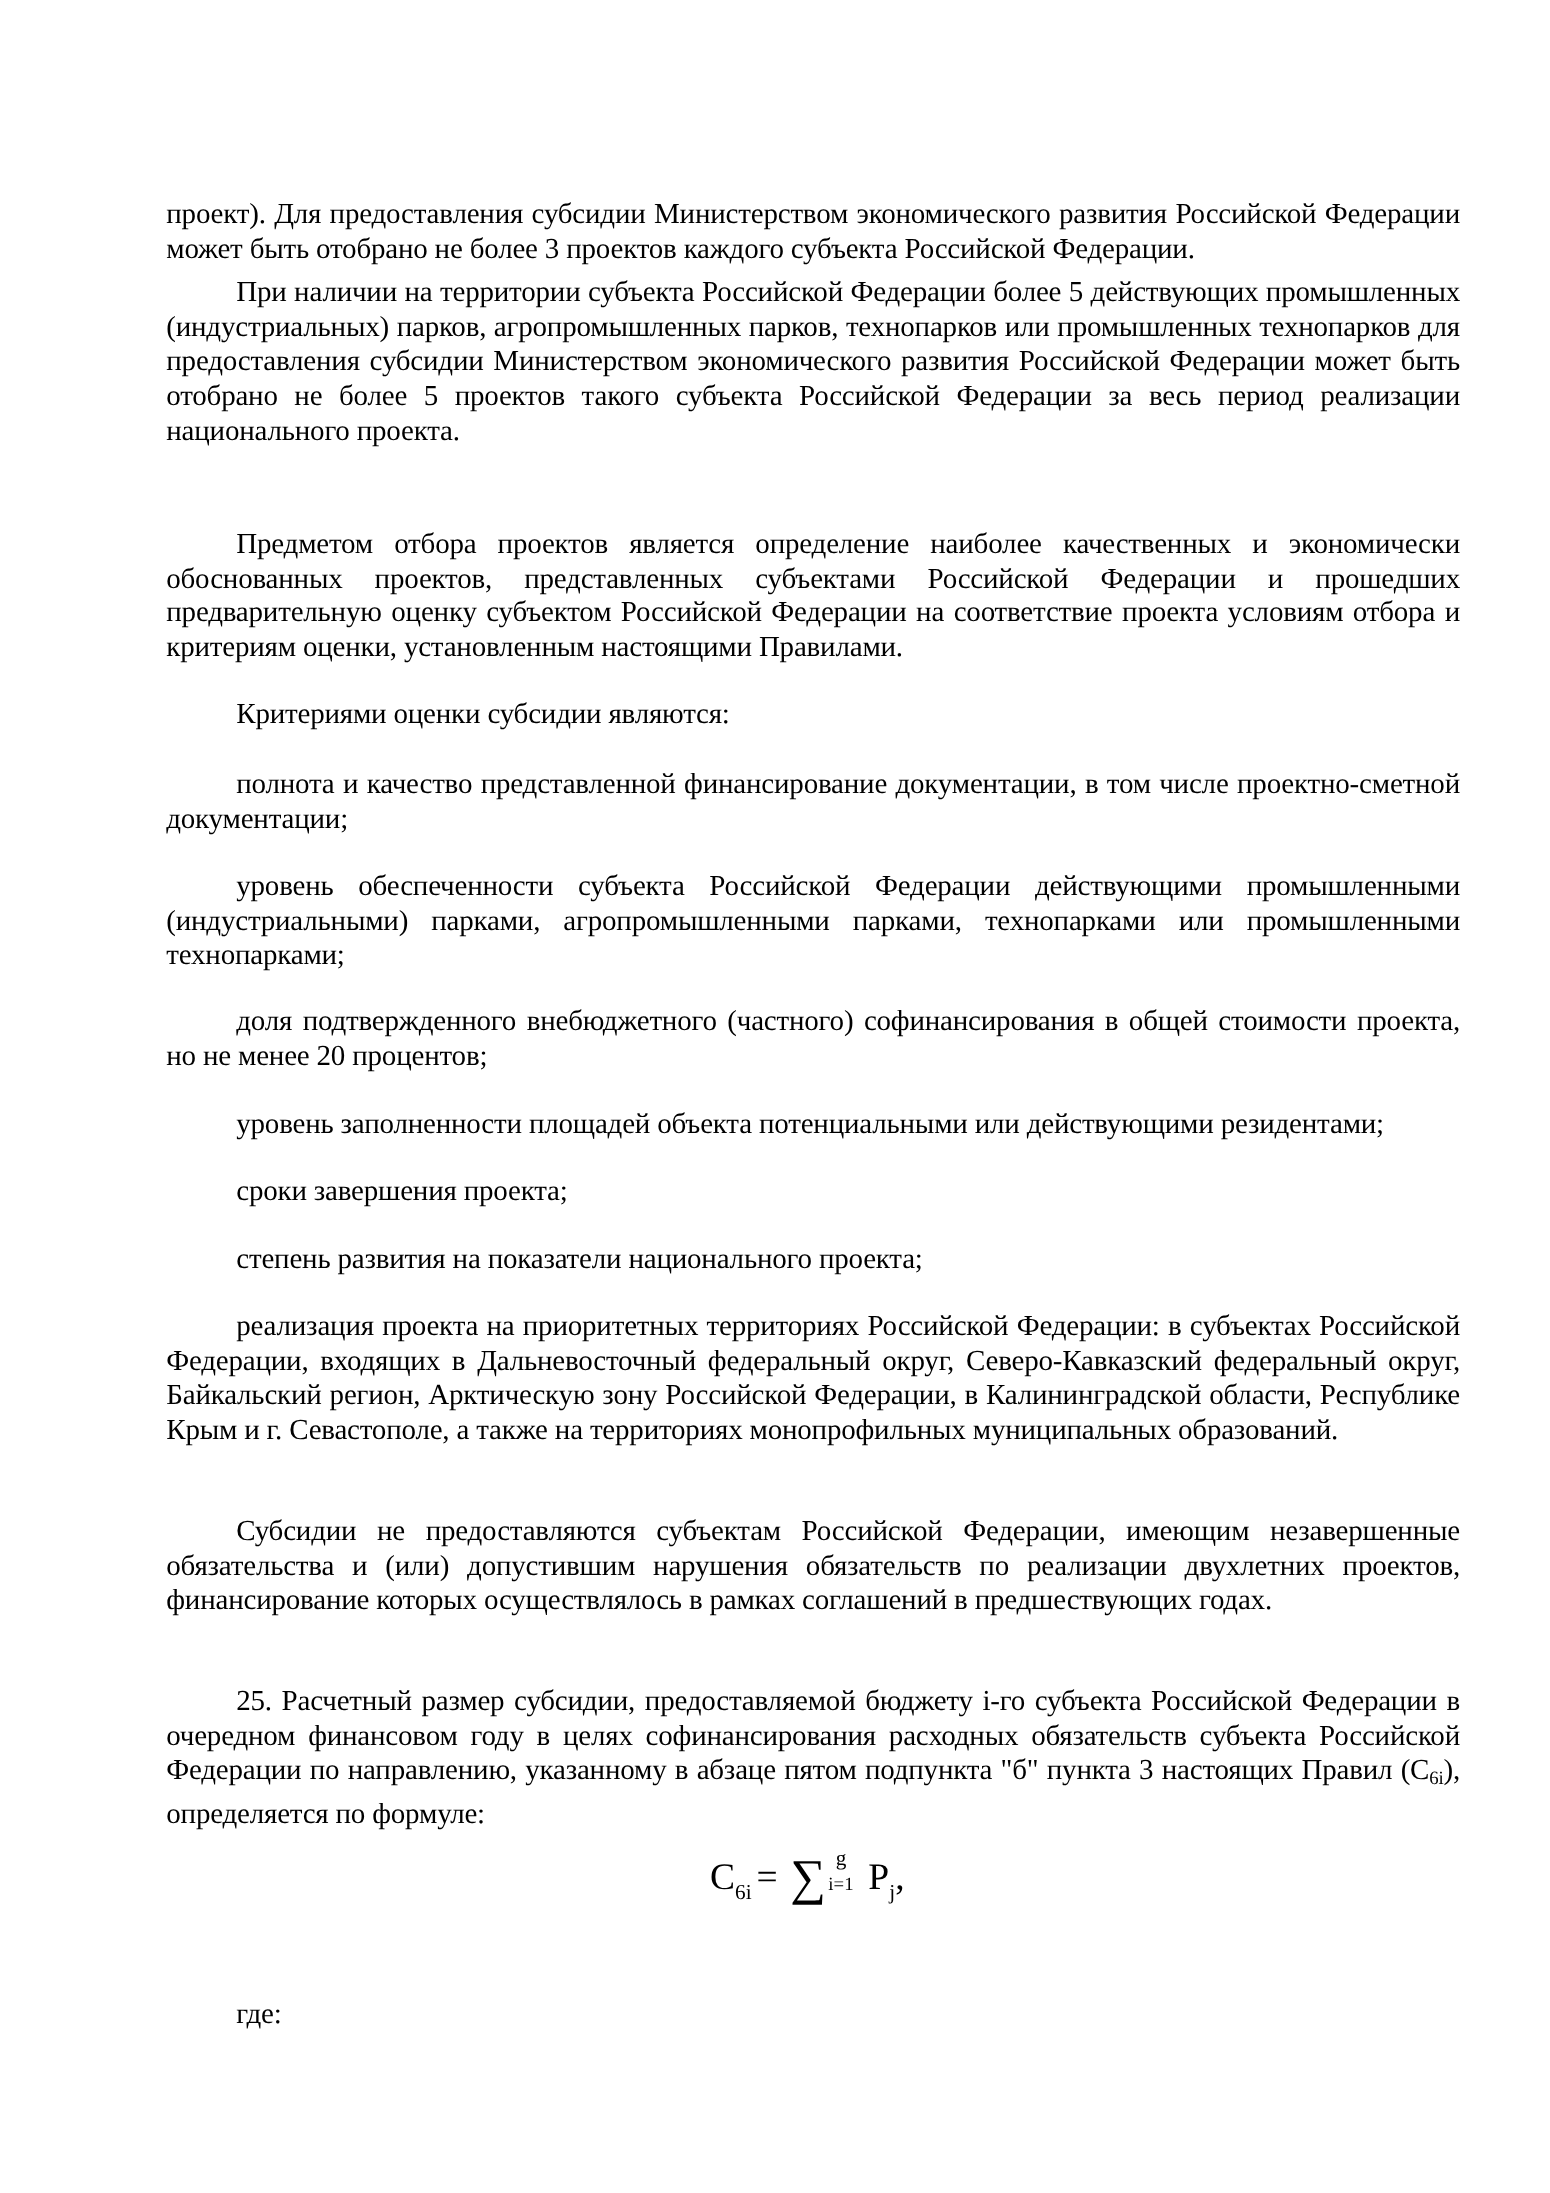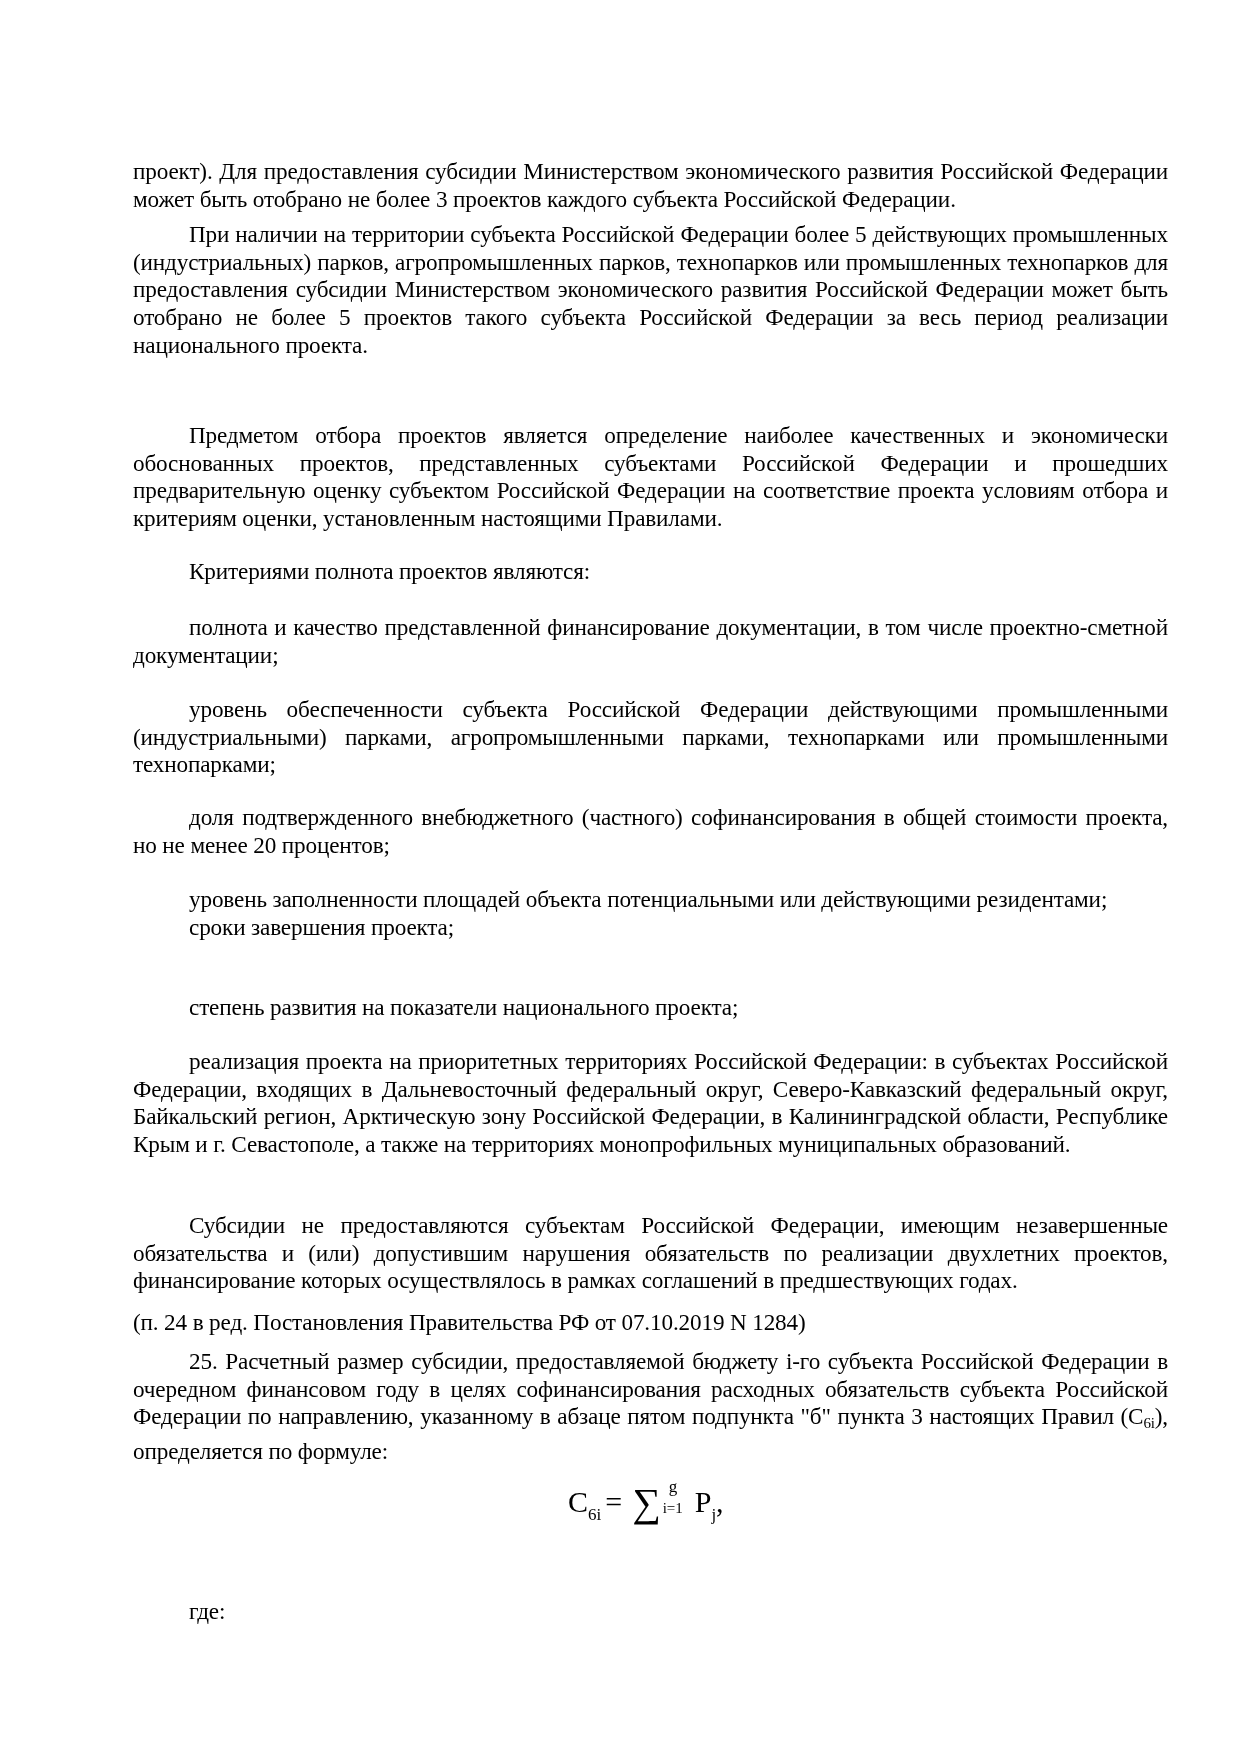--- a/index.html
+++ b/index.html
@@ -82,54 +82,53 @@
 
   <div class="blk" style="top:55px;">
     <p class="p indent last-left">При наличии на территории субъекта Российской Федерации более 5 действующих промышленных (индустриальных) парков, агропромышленных парков, технопарков или промышленных технопарков для предоставления субсидии Министерством экономического развития Российской Федерации может быть отобрано не более 5 проектов такого субъекта Российской Федерации за весь период реализации национального проекта.</p>
   </div>
 
   <div class="blk" style="top:256px;">
     <p class="p indent last-left">Предметом отбора проектов является определение наиболее качественных и экономически обоснованных проектов, представленных субъектами Российской Федерации и прошедших предварительную оценку субъектом Российской Федерации на соответствие проекта условиям отбора и критериям оценки, установленным настоящими Правилами.</p>
   </div>
 
   <div class="blk" style="top:392px;">
-    <p class="p indent last-left">Критериями полнота проектов являются:</p>
+    <p class="p indent last-left">Критериями оценки субсидии являются:</p>
   </div>
 
   <div class="blk" style="top:448px;">
     <p class="p indent last-left">полнота и качество представленной финансирование документации, в том числе проектно-сметной документации;</p>
   </div>
 
   <div class="blk" style="top:530px;">
     <p class="p indent last-left">уровень обеспеченности субъекта Российской Федерации действующими промышленными (индустриальными) парками, агропромышленными парками, технопарками или промышленными технопарками;</p>
   </div>
 
   <div class="blk" style="top:638px;">
     <p class="p indent last-left">доля подтвержденного внебюджетного (частного) софинансирования в общей стоимости проекта, но не менее 20 процентов;</p>
   </div>
 
   <div class="blk" style="top:720px;">
     <p class="p indent last-left">уровень заполненности площадей объекта потенциальными или действующими резидентами;</p>
   </div>
 
-  <div class="blk" style="top:748px;">
+  <div class="blk" style="top:774px;">
     <p class="p indent last-left">сроки завершения проекта;</p>
   </div>
 
   <div class="blk" style="top:828px;">
     <p class="p indent last-left">степень развития на показатели национального проекта;</p>
   </div>
 
   <div class="blk" style="top:882px;">
     <p class="p indent last-left">реализация проекта на приоритетных территориях Российской Федерации: в субъектах Российской Федерации, входящих в Дальневосточный федеральный округ, Северо-Кавказский федеральный округ, Байкальский регион, Арктическую зону Российской Федерации, в Калининградской области, Республике Крым и г. Севастополе, а также на территориях монопрофильных муниципальных образований.</p>
   </div>
 
   <div class="blk" style="top:1046px;">
     <p class="p indent last-left">Субсидии не предоставляются субъектам Российской Федерации, имеющим незавершенные обязательства и (или) допустившим нарушения обязательств по реализации двухлетних проектов, финансирование которых осуществлялось в рамках соглашений в предшествующих годах.</p>
-    <p class="p last-left">(п. 24 в ред. Постановления Правительства РФ от 07.10.2019 N 1284)</p>
   </div>
 
   <div class="blk" style="top:1182px;">
     <p class="p indent last-left"><span>25. Расчетный размер субсидии, предоставляемой бюджету i-го субъекта Российской Федерации в очередном финансовом году в целях софинансирования расходных обязательств субъекта Российской Федерации по направлению, указанному в абзаце пятом подпункта "б" пункта 3 настоящих Правил (C</span><span class="sub-inline">6i</span><span>), определяется по формуле:</span></p>
   </div>
 
   <div class="blk" style="top:1432px;">
     <p class="p indent">где:</p>
   </div>
 

